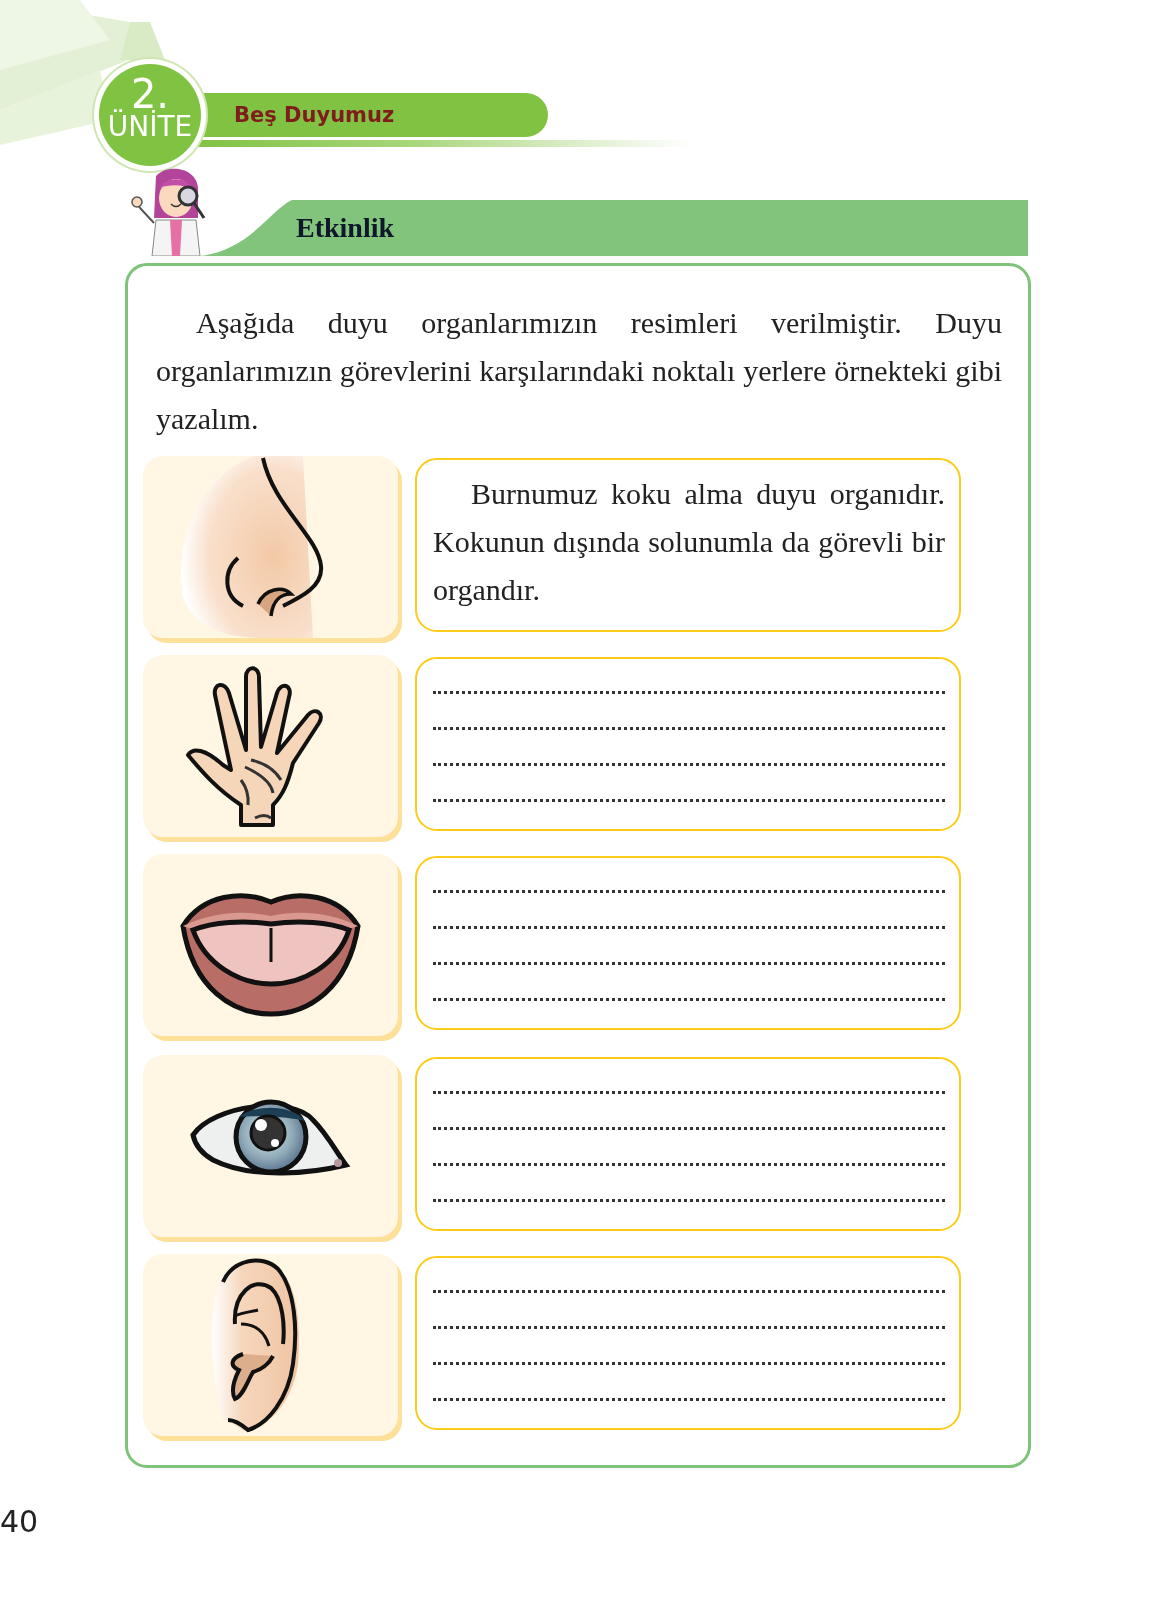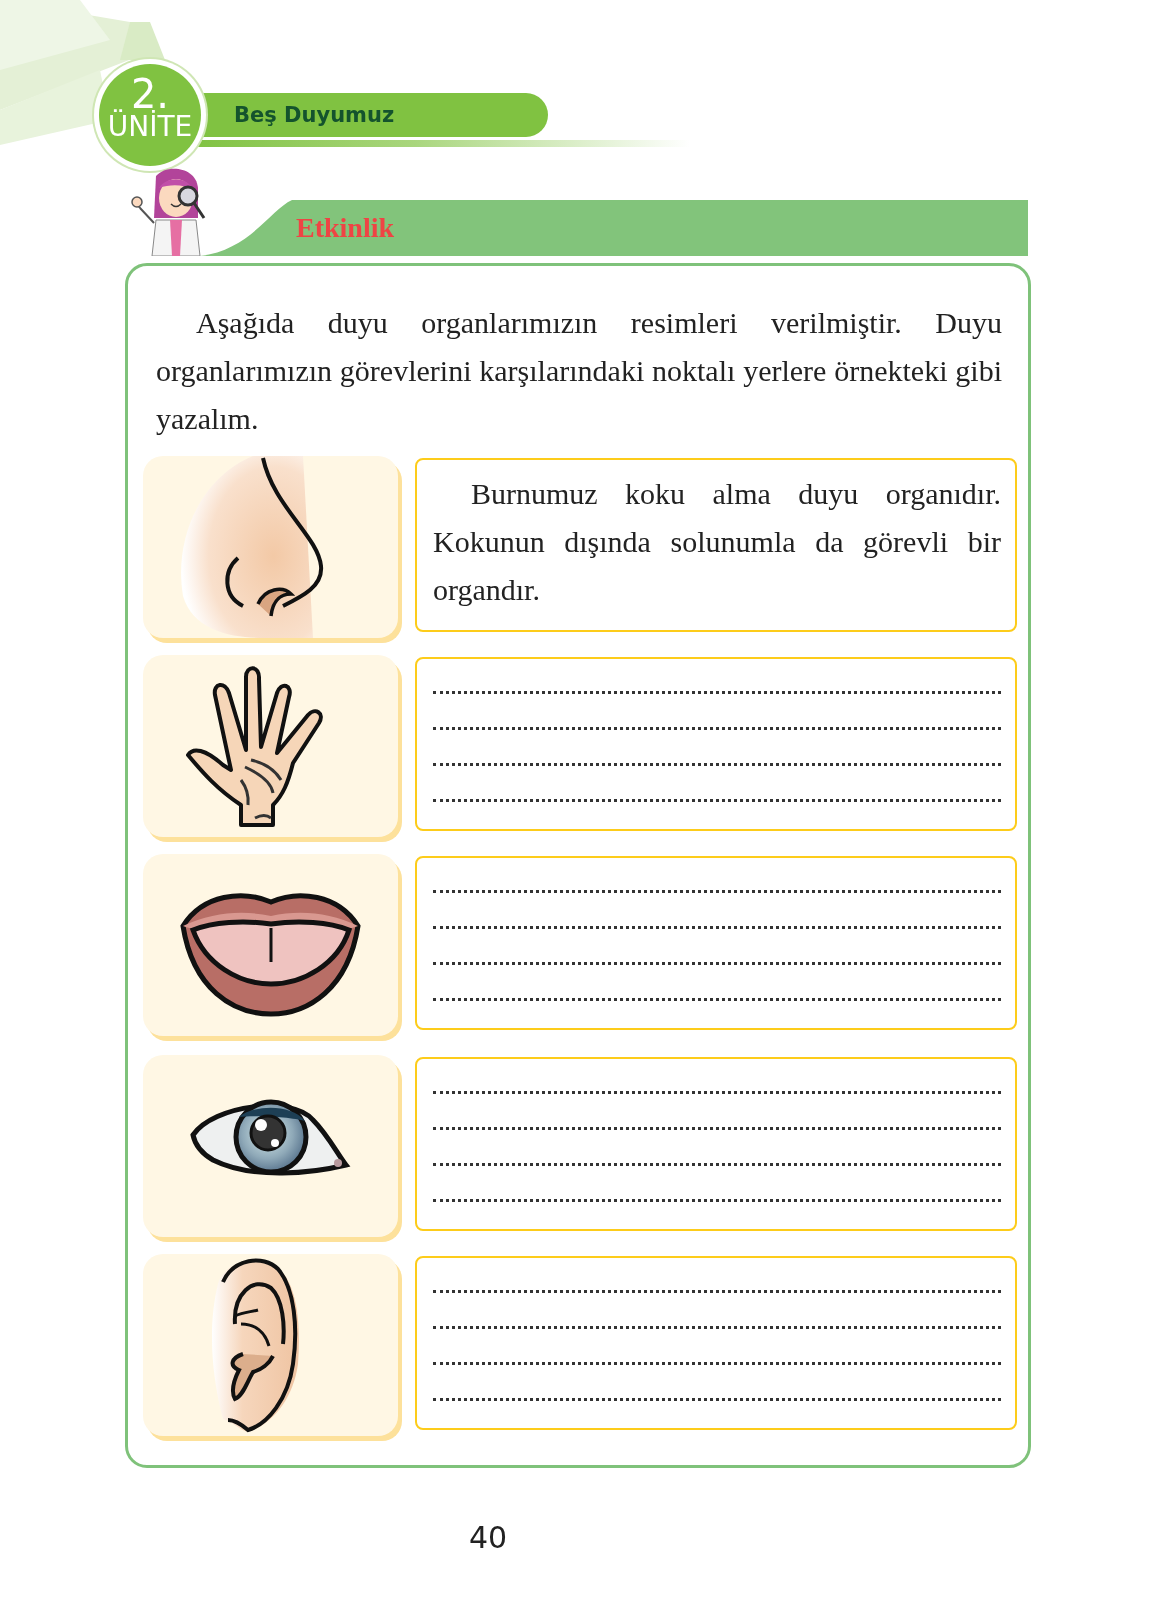--- a/index.html
+++ b/index.html
@@ -2,36 +2,36 @@
 <html><head>
 <meta charset="utf-8">
 <style>
   html, body { margin:0; padding:0; }
   body { width:1163px; height:1616px; background:#ffffff; position:relative; overflow:hidden; font-family:"Liberation Serif", serif; }
   .rays { position:absolute; left:0; top:0; width:260px; height:160px; }
   .unit-circle { position:absolute; left:99px; top:64px; width:102px; height:102px; border-radius:50%; background:#80c241; box-shadow:0 0 0 5px #ffffff, 0 0 0 7px #cfe6b4; color:#fff; text-align:center; font-family:"DejaVu Sans", sans-serif; z-index:3; }
   .unit-circle .num { display:block; font-size:40px; line-height:40px; margin-top:10px; }
   .unit-circle .lbl { display:block; font-size:28px; line-height:26px; letter-spacing:0px; }
   .unit-pill { position:absolute; left:190px; top:93px; width:358px; height:44px; background:#80c241; border-radius:0 24px 24px 0; z-index:2; }
-  .unit-title { position:absolute; left:44px; top:0; line-height:44px; color:#14532d; font-family:"DejaVu Sans", sans-serif; font-size:21px; font-weight:bold; }
+  .unit-title { position:absolute; left:44px; top:0; line-height:44px; color:#7f1d1d; font-family:"DejaVu Sans", sans-serif; font-size:21px; font-weight:bold; }
   .unit-underline { position:absolute; left:190px; top:140px; width:500px; height:7px; background:linear-gradient(90deg,#80c241 0%, #a9d67d 45%, rgba(200,230,170,0) 100%); }
   .banner { position:absolute; left:180px; top:200px; width:848px; height:56px; z-index:1; }
-  .banner-label { position:absolute; left:296px; top:200px; height:56px; line-height:56px; color:#ef4444; font-size:28px; font-weight:bold; z-index:2; }
+  .banner-label { position:absolute; left:296px; top:200px; height:56px; line-height:56px; color:#0f172a; font-size:28px; font-weight:bold; z-index:2; }
   .mascot { position:absolute; left:126px; top:168px; width:100px; height:88px; z-index:3; }
   .main-box { position:absolute; left:125px; top:263px; width:906px; height:1205px; border:3px solid #7fc27a; border-radius:22px; box-sizing:border-box; background:#fff; }
   .intro { position:absolute; left:140px; top:283px; width:878px; font-size:30px; line-height:48px; color:#222; text-align:justify; }
   .intro p { margin:16px; text-indent:40px; }
   .row { position:absolute; left:143px; width:874px; height:186px; }
   .img-card { position:absolute; left:0; top:0; width:255px; height:182px; background:#fff7e4; border-radius:20px; box-shadow:4px 5px 0 #fde19b; overflow:hidden; }
   .img-card svg { position:absolute; left:0; top:0; width:255px; height:182px; }
-  .text-card { position:absolute; left:272px; top:2px; width:602px; height:174px; border:2.5px solid #fdcc1a; border-radius:8px; box-sizing:border-box; background:#fff; }
+  .text-card { position:absolute; left:272px; top:2px; width:546px; height:174px; border:2.5px solid #fdcc1a; border-radius:22px; box-sizing:border-box; background:#fff; }
   .example-text { position:absolute; left:16px; top:10px; right:14px; font-size:30px; line-height:48px; color:#222; text-align:justify; }
   .example-text p { margin:0; text-indent:38px; }
   .dot-line { position:absolute; left:16px; right:14px; height:0; border-bottom:3px dotted #333; }
-  .page-number { position:absolute; left:0; width:976px; top:1504px; text-align:center; font-family:"DejaVu Sans", sans-serif; font-size:30px; color:#222;margin-top:16px; }
+  .page-number { position:absolute; left:0; width:976px; top:1504px; font-family:"DejaVu Sans", sans-serif; font-size:30px; color:#222; }
 </style>
 </head>
 <body>
 
 <svg class="rays" viewBox="0 0 260 160">
   <polygon points="0,0 130,22 155,50 0,110" fill="#e4f0d6"></polygon>
   <polygon points="0,0 80,0 110,40 0,70" fill="#eef6e6"></polygon>
   <polygon points="0,110 100,70 110,120 0,145" fill="#e8f3dc"></polygon>
   <polygon points="130,22 150,22 165,60 120,60" fill="#d9ebc5"></polygon>
 </svg>

